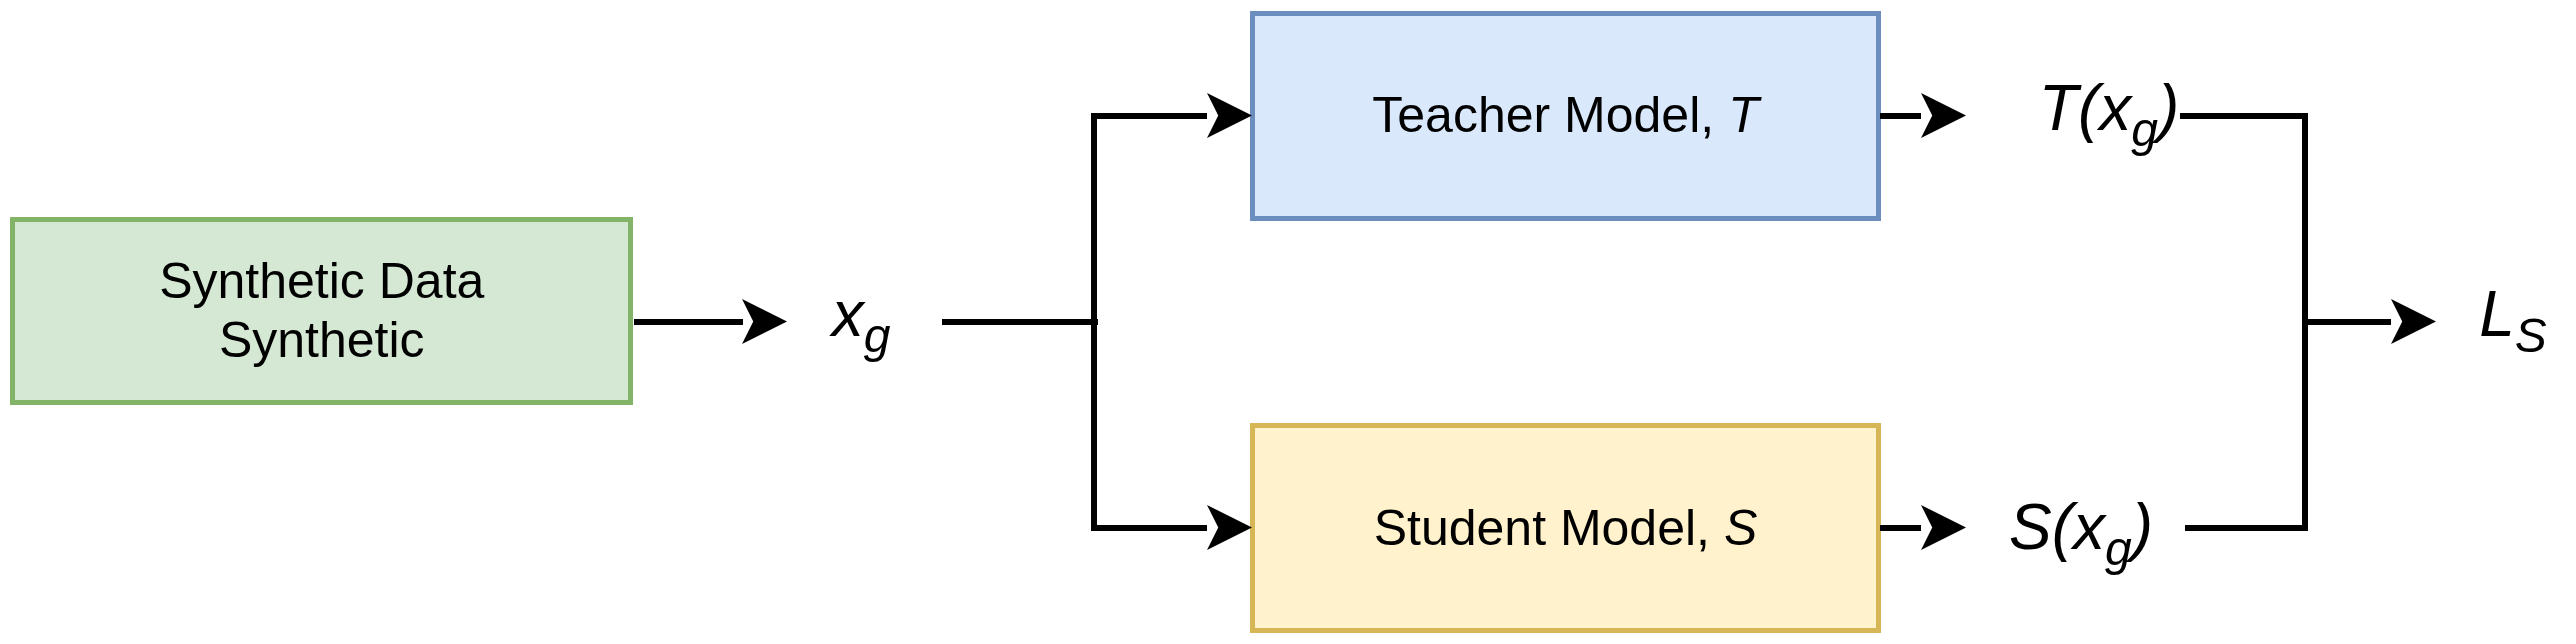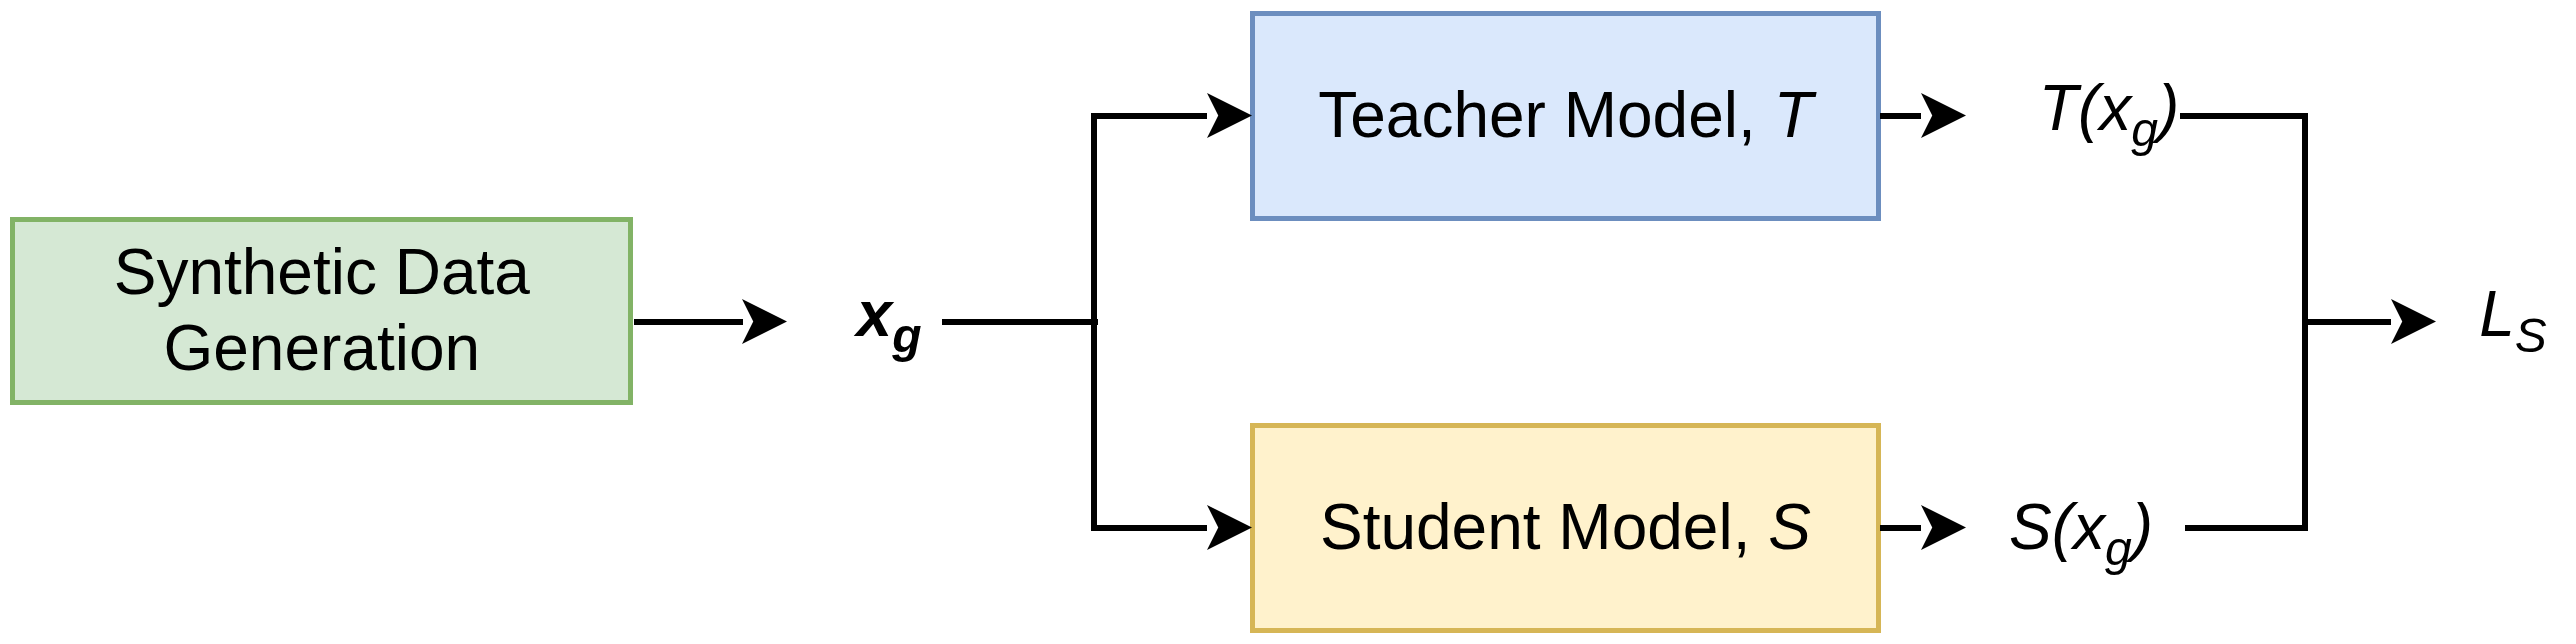--- a/index.html
+++ b/index.html
@@ -13,21 +13,21 @@
   .box {
     position: absolute;
     box-sizing: border-box;
     border: 5.2px solid;
     display: flex;
     align-items: center;
     justify-content: center;
     text-align: center;
   }
   .box-label {
-    font-size: 64px;
+    font-size: 50px;
     line-height: 1.18;
     color: #000;
     white-space: nowrap;
   }
   .sym { font-style: italic; margin-left: 0.28em; }
   .line { position: absolute; background: currentColor; }
   .arrow { position: absolute; }
   .elabel {
     position: absolute;
     transform: translate(-50%, -50%);
@@ -42,21 +42,21 @@
   }
 </style>
 </head>
 <body>
 
 <div id="canvas" style="background-color: rgb(255, 255, 255); color: rgb(0, 0, 0);">
 
   <div class="box" style="left: 10.3px; top: 217px; width: 623px; height: 188px; background-color: rgb(213, 232, 212); border-color: rgb(130, 179, 102);">
     <div class="box-label">
       <div>Synthetic Data</div>
-      <div>Generation</div>
+      <div>Synthetic</div>
     </div>
   </div>
 
   <div class="box" style="left: 1250px; top: 10.8px; width: 631px; height: 210px; background-color: rgb(218, 232, 252); border-color: rgb(108, 142, 191);">
     <div class="box-label">
       <span>Teacher Model,</span><span class="sym">T</span>
     </div>
   </div>
 
   <div class="box" style="left: 1250px; top: 423px; width: 631px; height: 210px; background-color: rgb(255, 242, 204); border-color: rgb(214, 182, 86);">
@@ -89,21 +89,21 @@
   <svg class="arrow" style="left:1207px; top:505px;" width="45" height="45" viewBox="0 0 88 88">
     <polygon points="88,44 0,0 22,44 0,88" fill="currentColor"></polygon>
   </svg>
   <svg class="arrow" style="left:1921px; top:505px;" width="45" height="45" viewBox="0 0 88 88">
     <polygon points="88,44 0,0 22,44 0,88" fill="currentColor"></polygon>
   </svg>
   <svg class="arrow" style="left:2391px; top:299px;" width="45" height="45" viewBox="0 0 88 88">
     <polygon points="88,44 0,0 22,44 0,88" fill="currentColor"></polygon>
   </svg>
 
-  <div class="elabel" style="left:889px; top:320px;font-weight:bold;">
+  <div class="elabel" style="left:861px; top:320px;">
     <span>x</span><span class="sub">g</span>
   </div>
 
   <div class="elabel" style="left:2077px; top:114px;margin-left:32px;">
     <span>T</span><span>(</span><span>x</span><span class="sub">g</span><span>)</span>
   </div>
 
   <div class="elabel" style="left:2081px; top:533px;">
     <span>S</span><span>(</span><span>x</span><span class="sub">g</span><span>)</span>
   </div>

